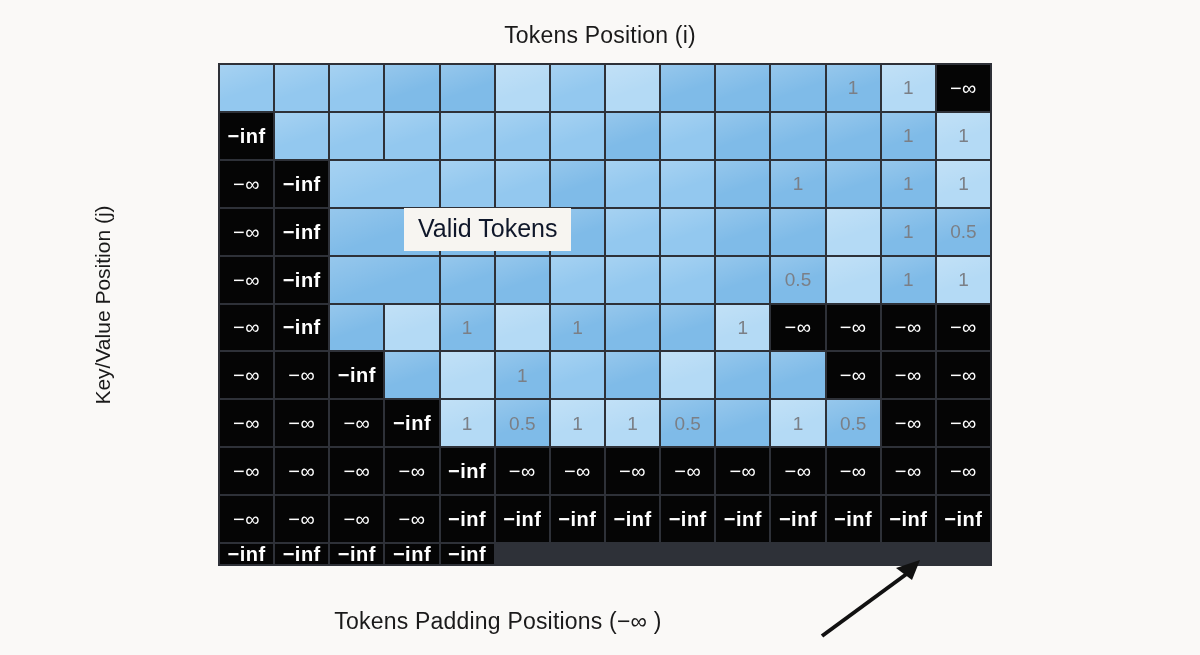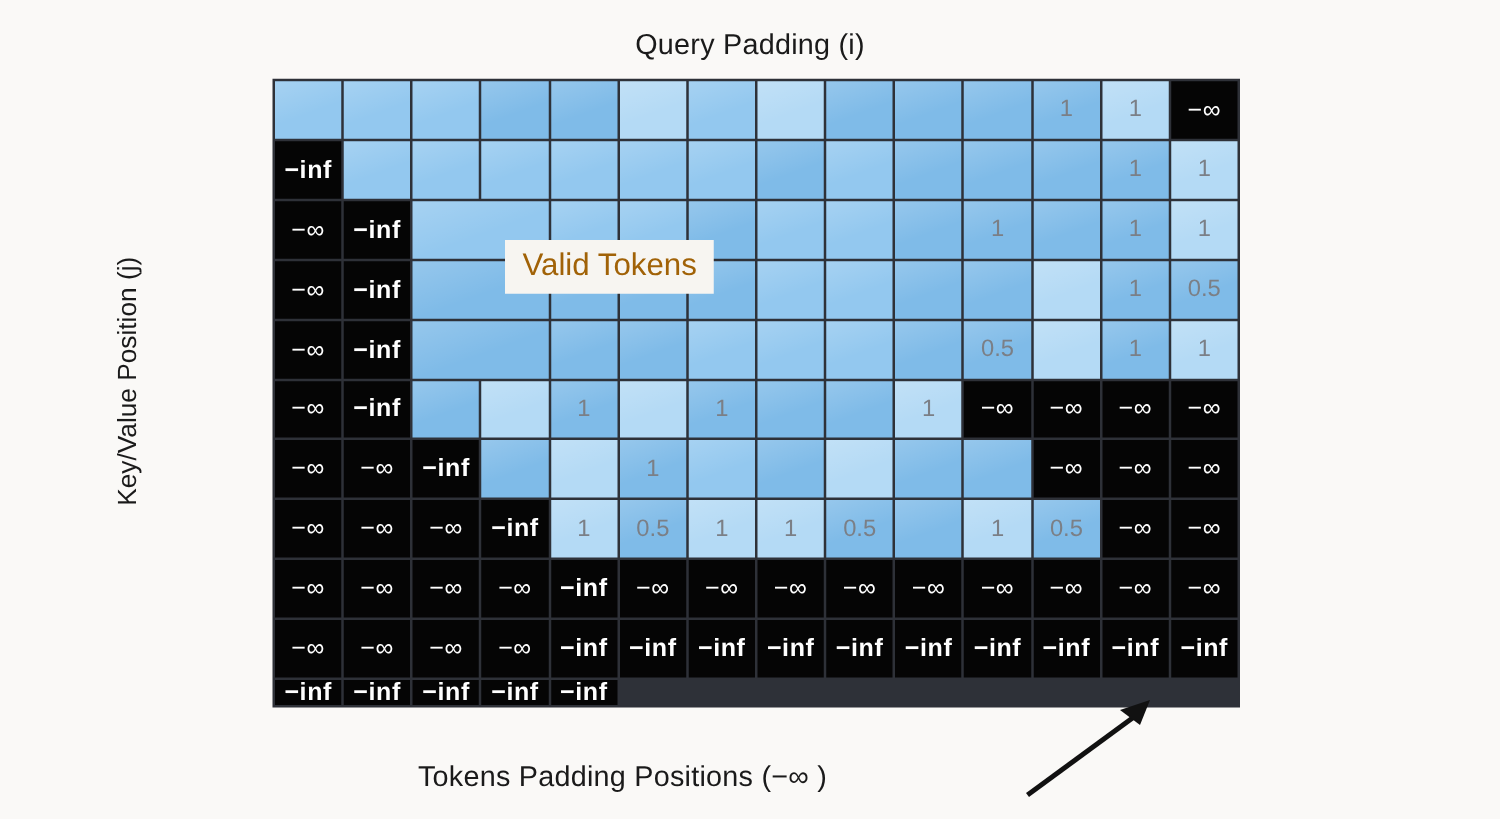--- a/index.html
+++ b/index.html
@@ -108,23 +108,23 @@
 
   .cell .val {
     position: relative;
     z-index: 2;
   }
 
   
   #valid-tokens-label {
     position: absolute;
     left: 404px;
-    top: 192px;
+    top: 208px;
     background: #f7f5f1;
-    color: #a16207;
+    color: #0f172a;
     font-size: 25px;
     padding: 6px 14px 8px 14px;
     box-sizing: border-box;
     white-space: nowrap;
     z-index: 10;
   }
 
   
   #arrow {
     position: absolute;
@@ -133,21 +133,21 @@
     width: 110px;
     height: 84px;
     z-index: 9;
   }
 </style>
 </head>
 <body>
 
 <div id="figure">
 
-  <div id="top-title">Query Padding (i)</div>
+  <div id="top-title">Tokens Position (i)</div>
 
   <div id="ylabel">Key/Value Position (j)</div>
 
   <div id="grid">
       <div class="cell valid" style="background: rgb(147, 200, 239);"></div>
       <div class="cell valid" style="background: rgb(147, 200, 239);"></div>
       <div class="cell valid" style="background: rgb(147, 200, 239);"></div>
       <div class="cell valid" style="background: rgb(127, 187, 232);"></div>
       <div class="cell valid" style="background: rgb(127, 187, 232);"></div>
       <div class="cell valid" style="background: rgb(180, 218, 245);"></div>

